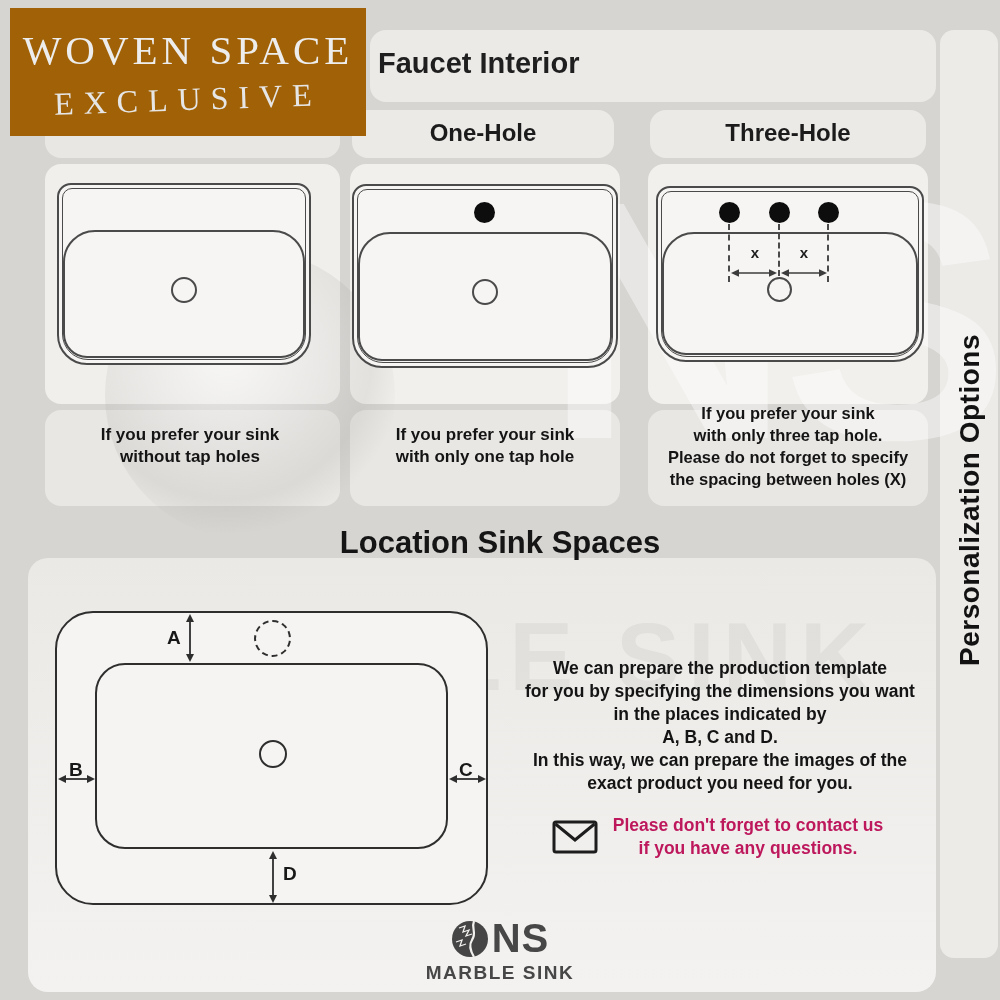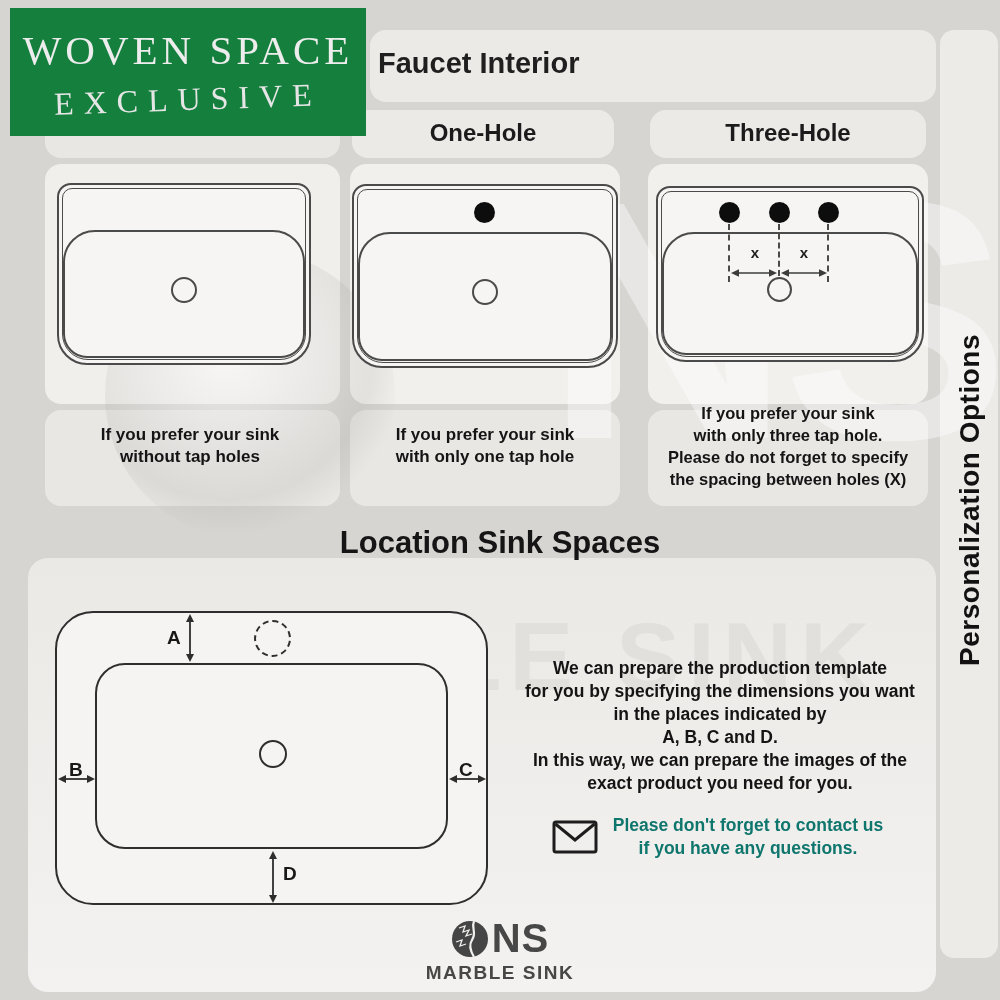--- a/index.html
+++ b/index.html
@@ -29,21 +29,21 @@
   #wm-ball { left:105px; top:250px; width:290px; height:290px; border-radius:50%;
              background:radial-gradient(circle at 42% 36%, rgba(255,255,255,0.5),
                         rgba(150,148,145,0.16) 58%, rgba(150,148,145,0.0) 72%); }
   #wm-initials { left:545px; top:150px; font-size:340px; font-weight:bold;
                  color:rgba(255,255,255,0.42); letter-spacing:-8px; line-height:1; }
   #wm-name { left:70px; top:602px; width:860px; text-align:center; font-size:96px;
              font-weight:bold; letter-spacing:8px; color:rgba(125,123,120,0.10);
              white-space:nowrap; }
 
   
-  #brand { position:absolute; left:10px; top:8px; width:356px; height:128px; background:#15803d;
+  #brand { position:absolute; left:10px; top:8px; width:356px; height:128px; background:#a16207;
            display:flex; flex-direction:column; align-items:center; justify-content:center; gap:7px; }
   #brand .l1 { font-family:"Liberation Serif", serif; font-size:41px; color:#ededed;
                letter-spacing:4px; white-space:nowrap; }
   #brand .l2 { font-family:"Liberation Serif", serif; font-size:32px; color:#e6e6e6;
                letter-spacing:10px; transform:rotate(-2deg); white-space:nowrap; }
 
   
   #faucet-title { position:absolute; left:378px; top:47px; font-size:29px; font-weight:bold; color:#1f1f1f; }
   .col-label { position:absolute; top:119px; font-size:24px; font-weight:bold; text-align:center; color:#1b1b1b; }
   #label-one   { left:352px; width:262px; }
@@ -90,21 +90,21 @@
   #dim-a { left:112px; top:16px; }
   #dim-b { left:14px;  top:148px; }
   #dim-c { left:404px; top:148px; }
   #dim-d { left:228px; top:252px; }
 
   
   #desc { position:absolute; left:500px; top:657px; width:440px; text-align:center;
           font-size:17.5px; font-weight:bold; line-height:23px; white-space:pre-line; color:#141414; }
   #envelope { position:absolute; left:552px; top:820px; }
   #contact-note { position:absolute; left:602px; top:814px; width:292px; text-align:center;
-                  font-size:17.5px; font-weight:bold; line-height:23px; white-space:pre-line; color:#0f766e; }
+                  font-size:17.5px; font-weight:bold; line-height:23px; white-space:pre-line; color:#be185d; }
 
   
   #side-banner { position:absolute; left:940px; top:0; width:60px; height:1000px;
                  display:flex; align-items:center; justify-content:center; }
   #side-banner span { transform:rotate(-90deg); white-space:nowrap; font-size:28px;
                       font-weight:bold; color:#121212; letter-spacing:0.5px; }
 
   
   #footer-logo { position:absolute; left:0; top:916px; width:1000px; text-align:center; }
   #footer-top { display:flex; align-items:center; justify-content:center; gap:3px; }

